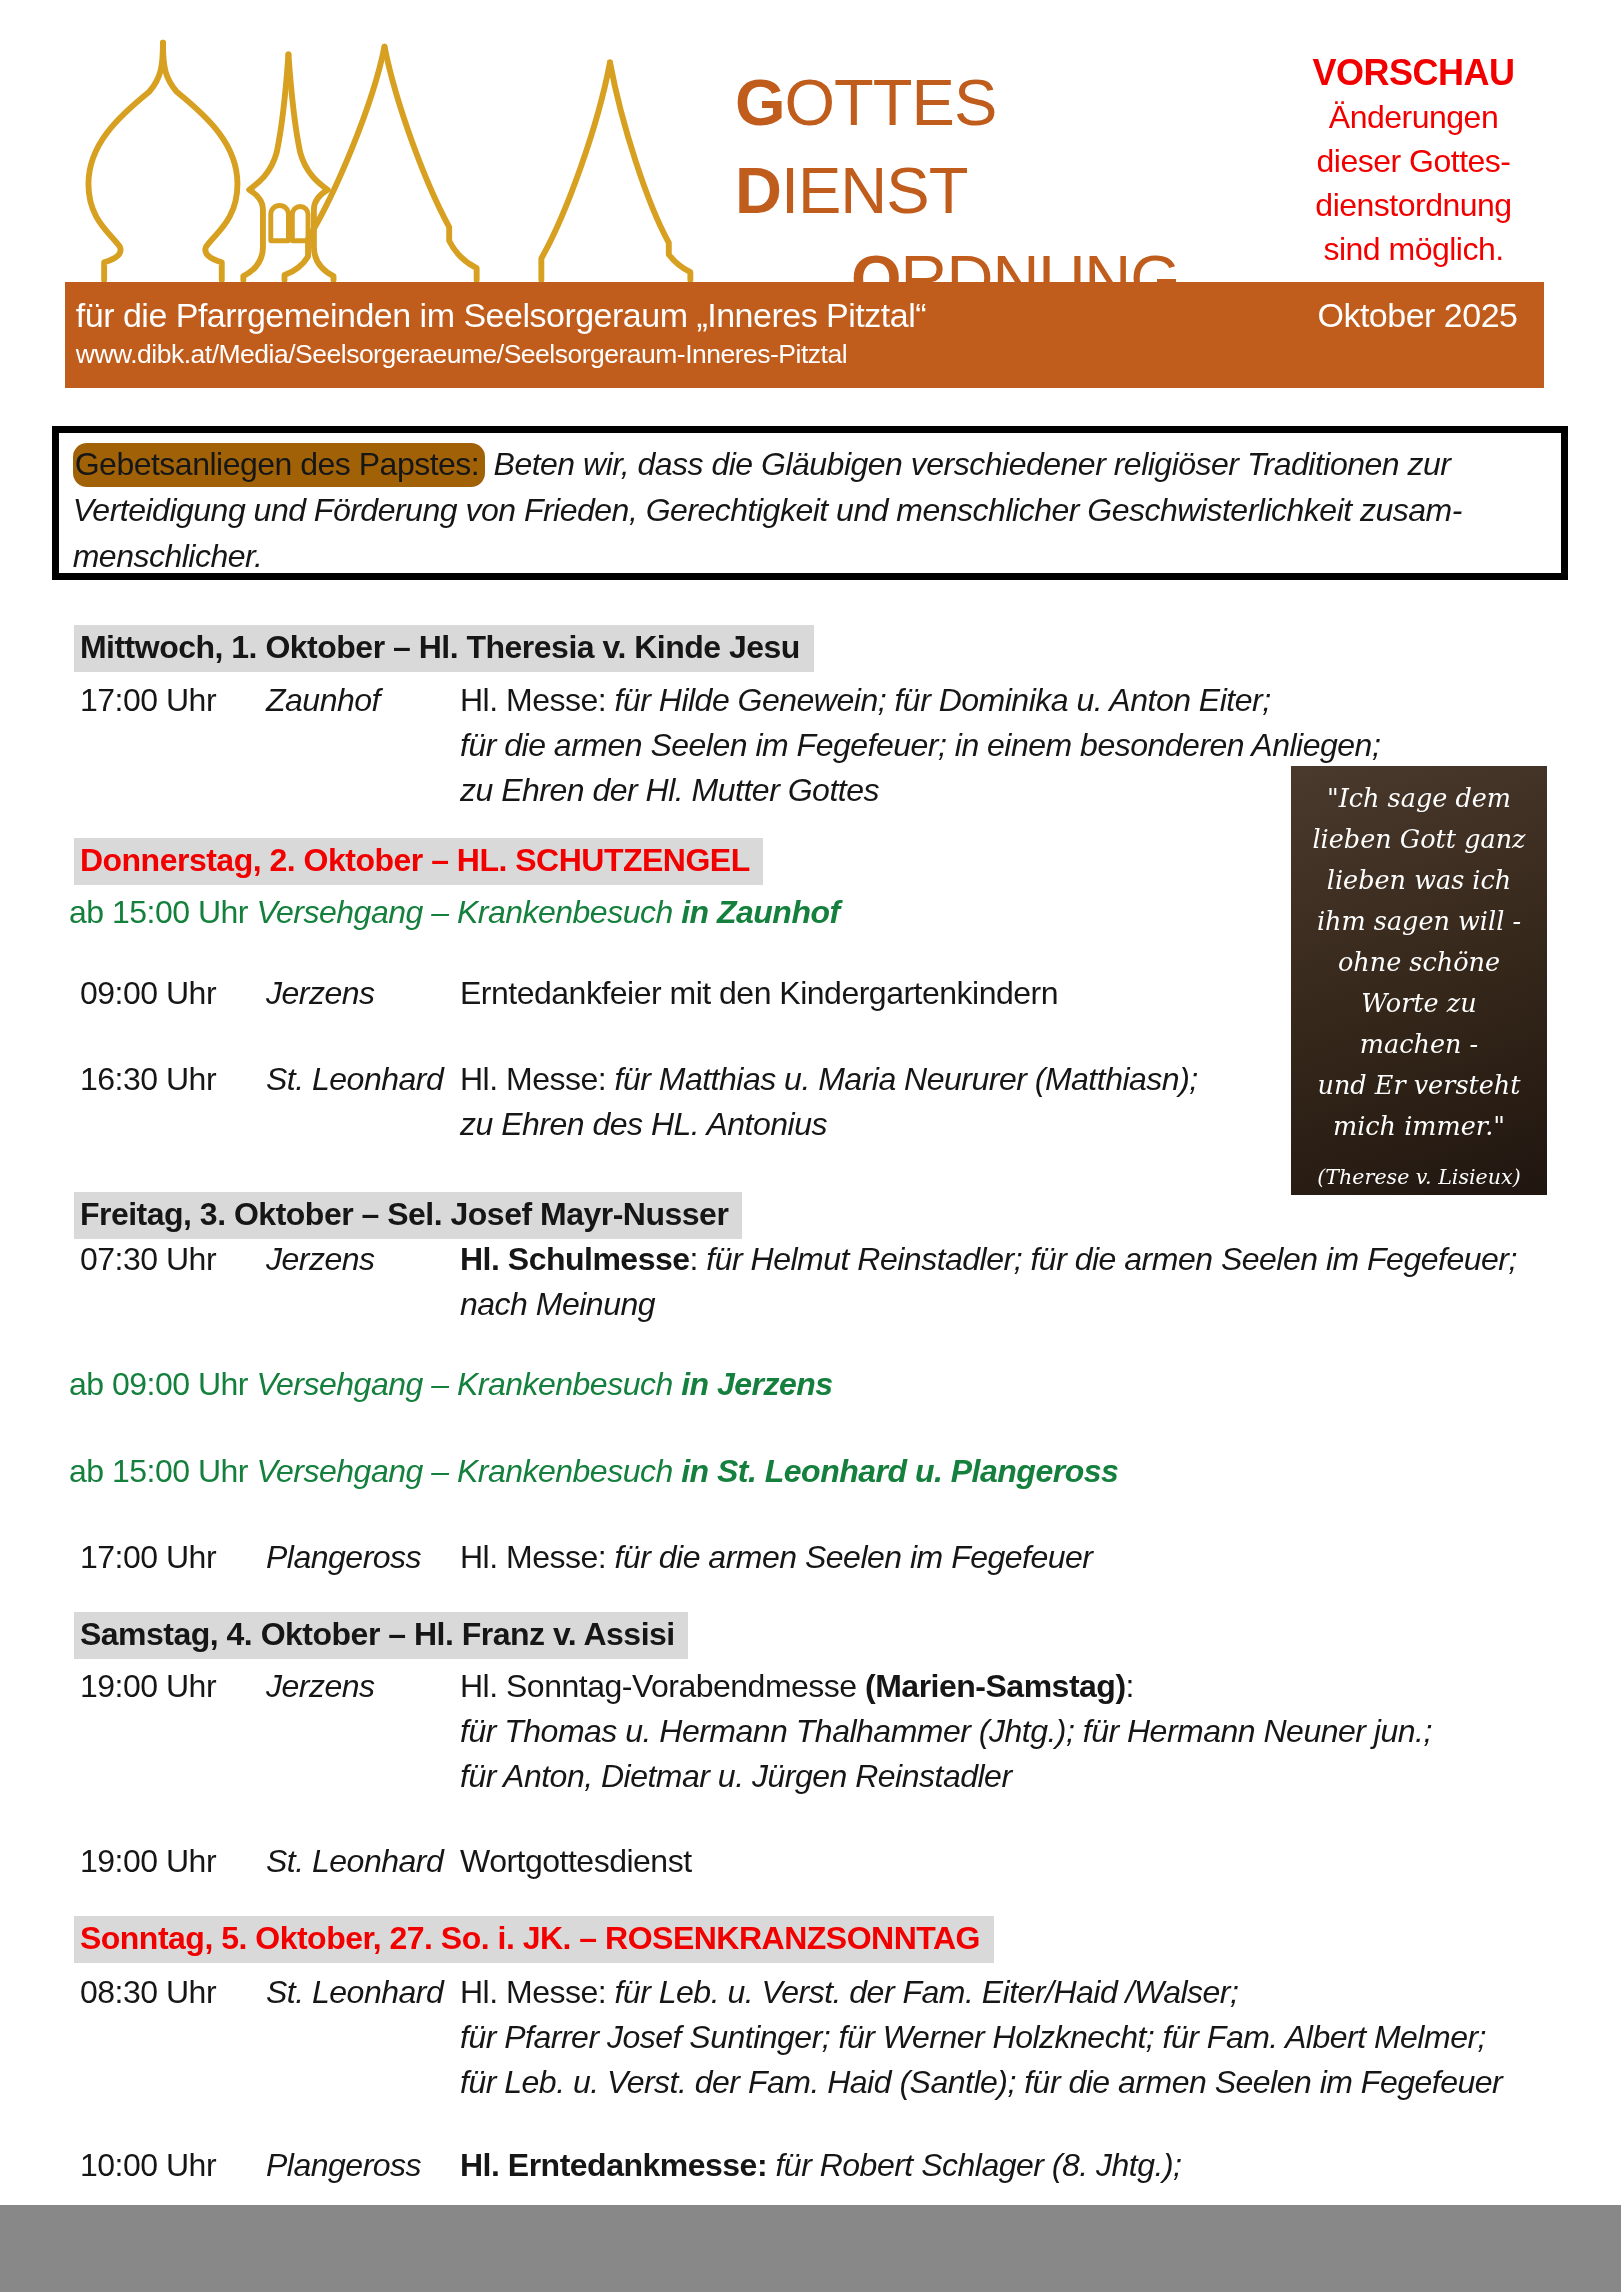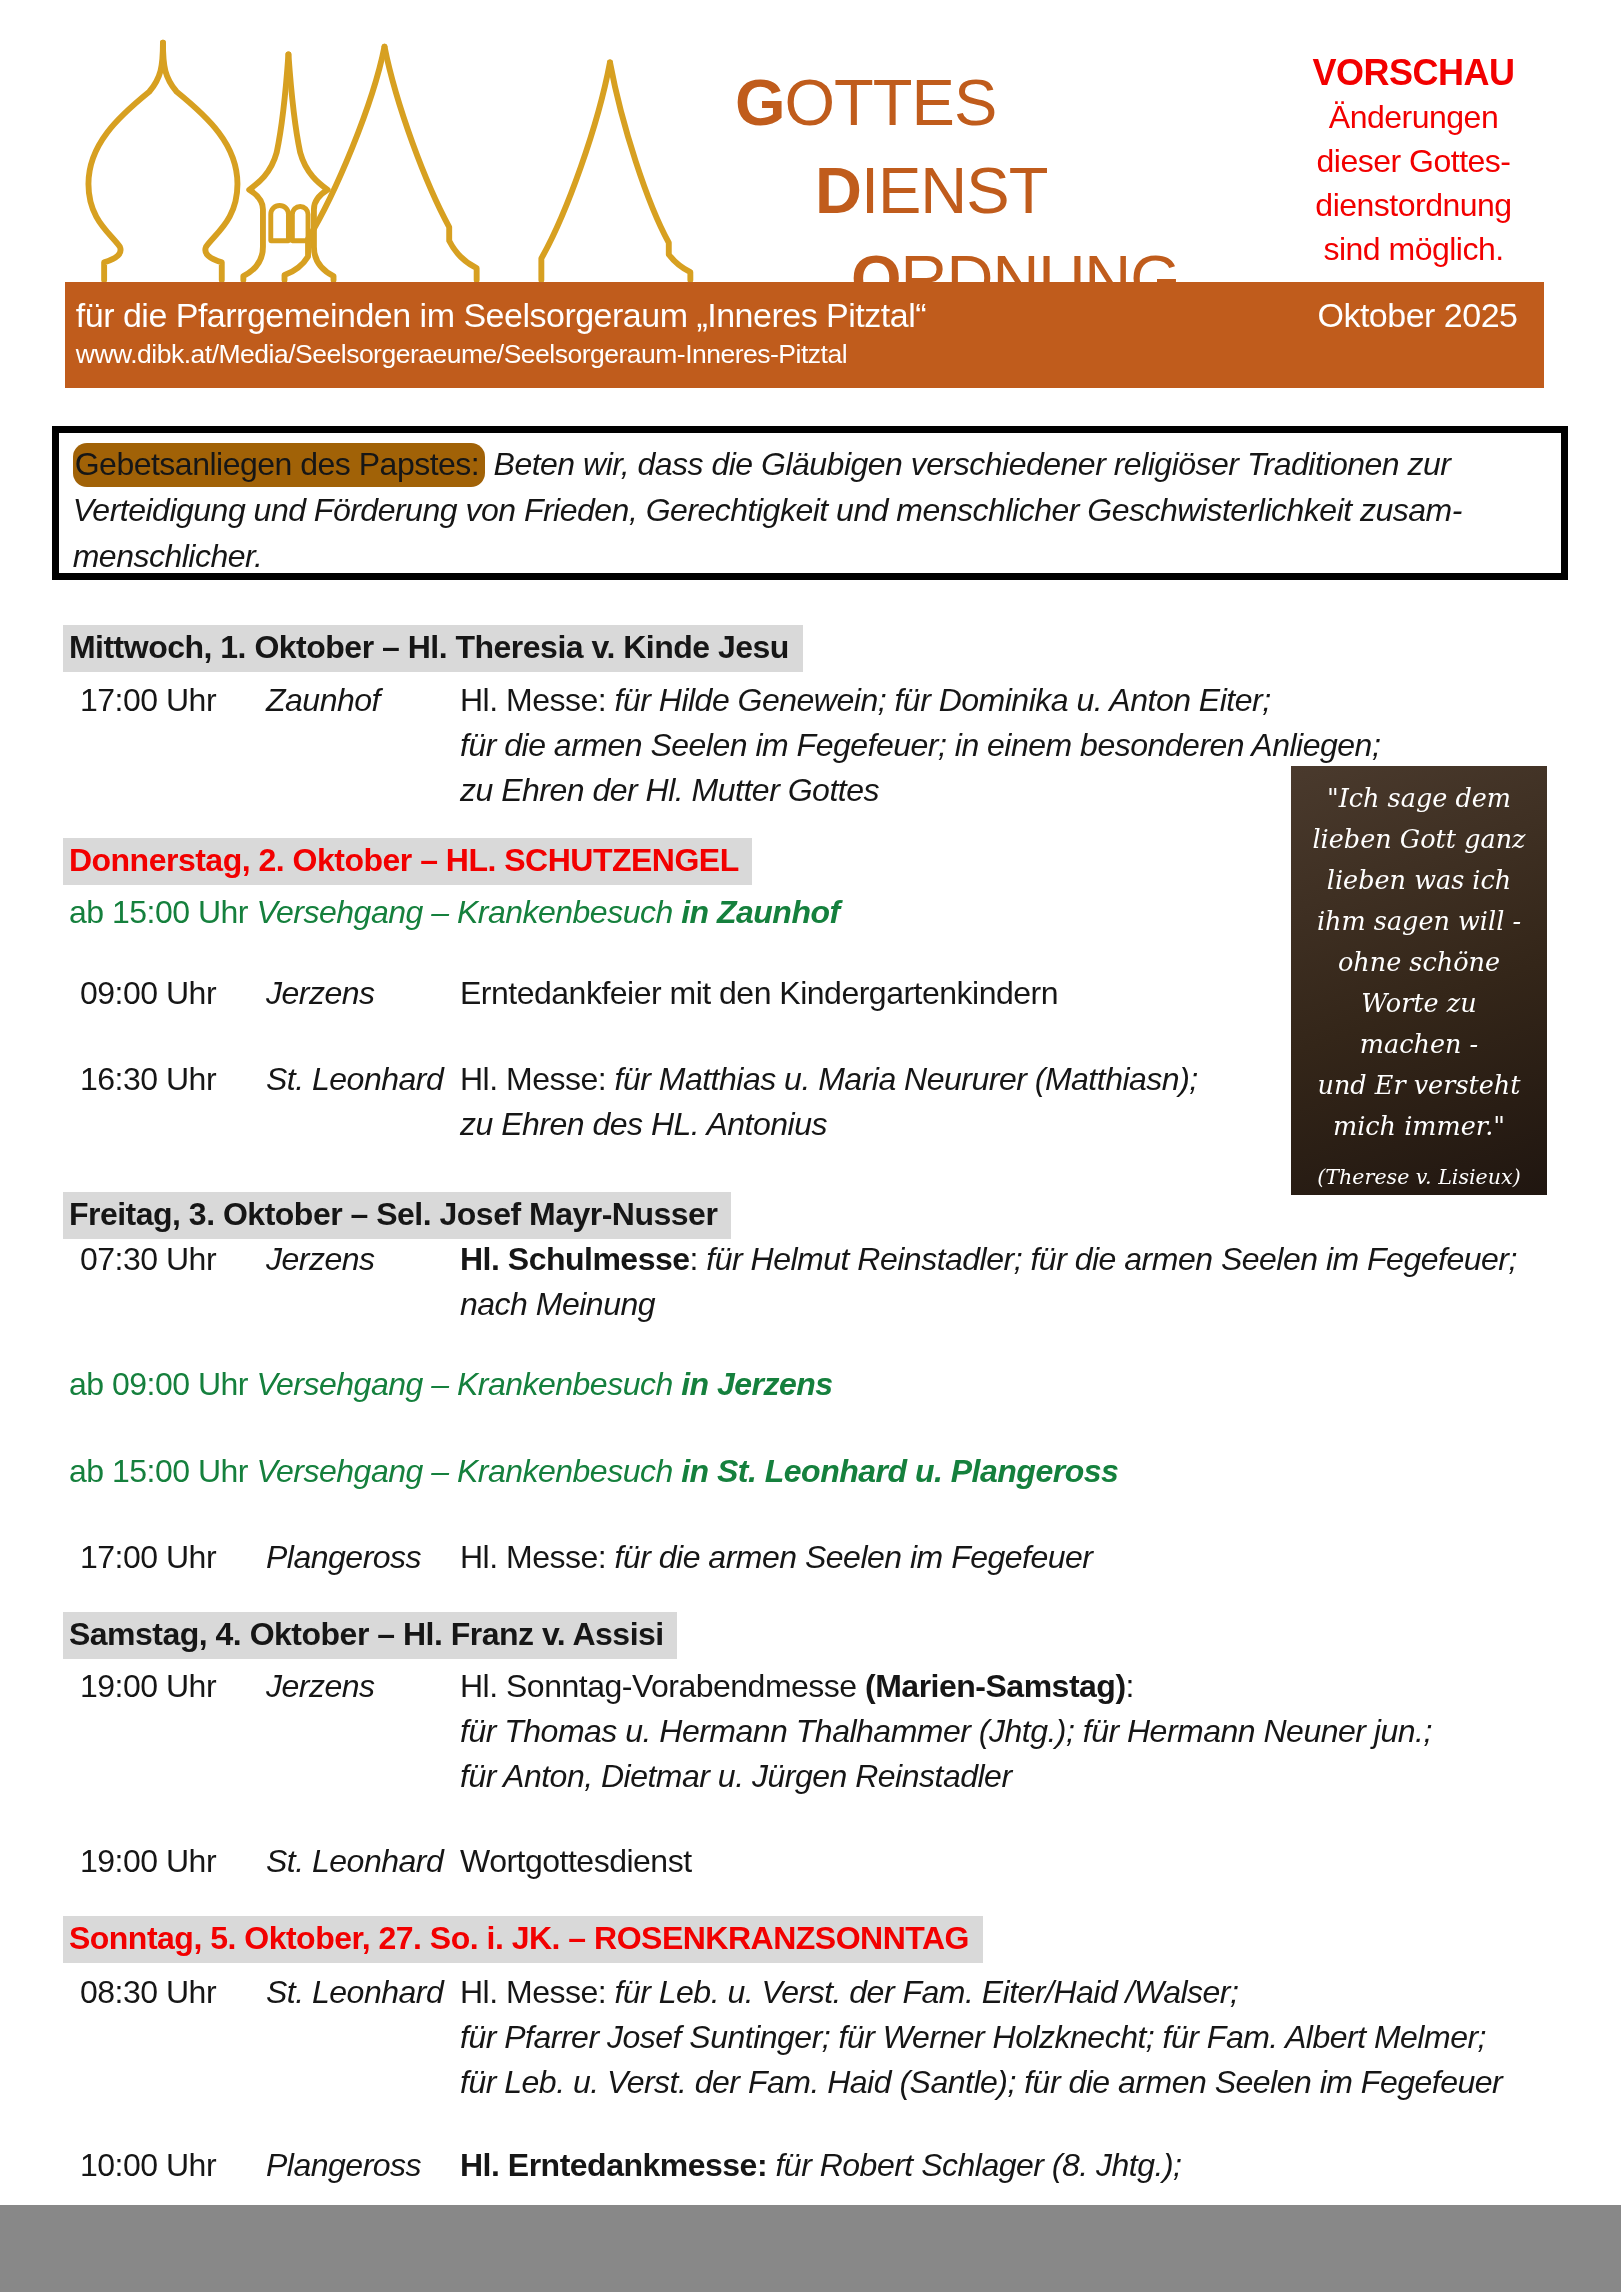--- a/index.html
+++ b/index.html
@@ -6,41 +6,41 @@
   .page{
     position:relative;width:1621px;height:2205px;background:#ffffff;
     font-family:"Liberation Sans", sans-serif;color:#161616;
     letter-spacing:-0.5px;overflow:hidden;margin:0 auto;
   }
   
   .spires{position:absolute;left:61px;top:27.4px;}
   .title{position:absolute;left:735px;top:59px;font-size:65px;line-height:88px;
          color:#C05C1C;letter-spacing:-1px;font-weight:400;}
   .title-line::first-letter{font-weight:700;}
-  .tl1{margin-left:80px;}
+  .tl1{}
   .tl2{margin-left:116px;}
   .vorschau{position:absolute;left:1296px;top:51px;width:235px;text-align:center;
             color:#F20000;font-size:32px;line-height:44px;}
   .vorschau-title{font-weight:700;font-size:36px;}
   .banner{position:absolute;left:65px;top:282px;width:1479px;height:106px;
           background:#C05C1C;color:#ffffff;box-sizing:border-box;padding:12.7px 26.5px 0 10.8px;}
   .banner-row1{display:flex;justify-content:space-between;font-size:34px;line-height:41px;}
   .banner-url{font-size:26.5px;line-height:37px;}
   
   .prayer-box{position:absolute;left:52px;top:426px;width:1516px;height:154px;
               box-sizing:border-box;border:7.8px solid #000;padding:7.8px 13.7px;
               font-size:32px;line-height:46px;}
   
   .seg-n{font-style:normal;font-weight:400;}
   .seg-i{font-style:italic;}
   .seg-b{font-weight:700;}
   .seg-bi{font-weight:700;font-style:italic;}
   .seg-hl{font-weight:400;background:#a16207;padding:2.9px 5.9px 4.9px 2px;border-radius:14px;}
   
-  .heading{position:absolute;left:63px;font-size:32px;line-height:37px;border-radius:13px;}
+  .heading{position:absolute;left:74px;font-size:32px;line-height:37px;border-radius:13px;}
   .heading .hl{display:inline-block;background:#D9D9D9;font-weight:700;
                padding:3.9px 13.7px 5.9px 5.9px;}
   .heading .red{color:#F20000;}
   .row{position:absolute;left:80px;width:1509px;display:grid;
        grid-template-columns:186px 194px 1fr;font-size:32px;line-height:45px;}
   .place{font-style:italic;}
   .note{position:absolute;left:69px;width:1509px;color:#15803d;
         font-size:32px;line-height:45px;}
   
   .quote-card{position:absolute;left:1291px;top:766px;width:256px;height:429px;

